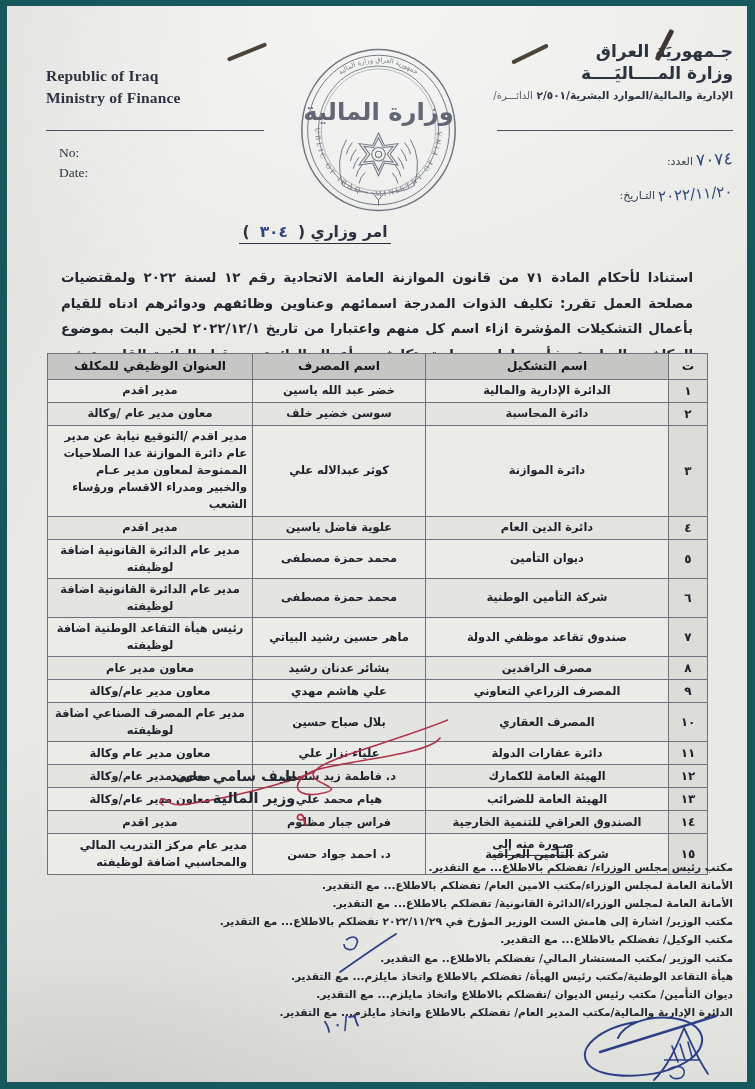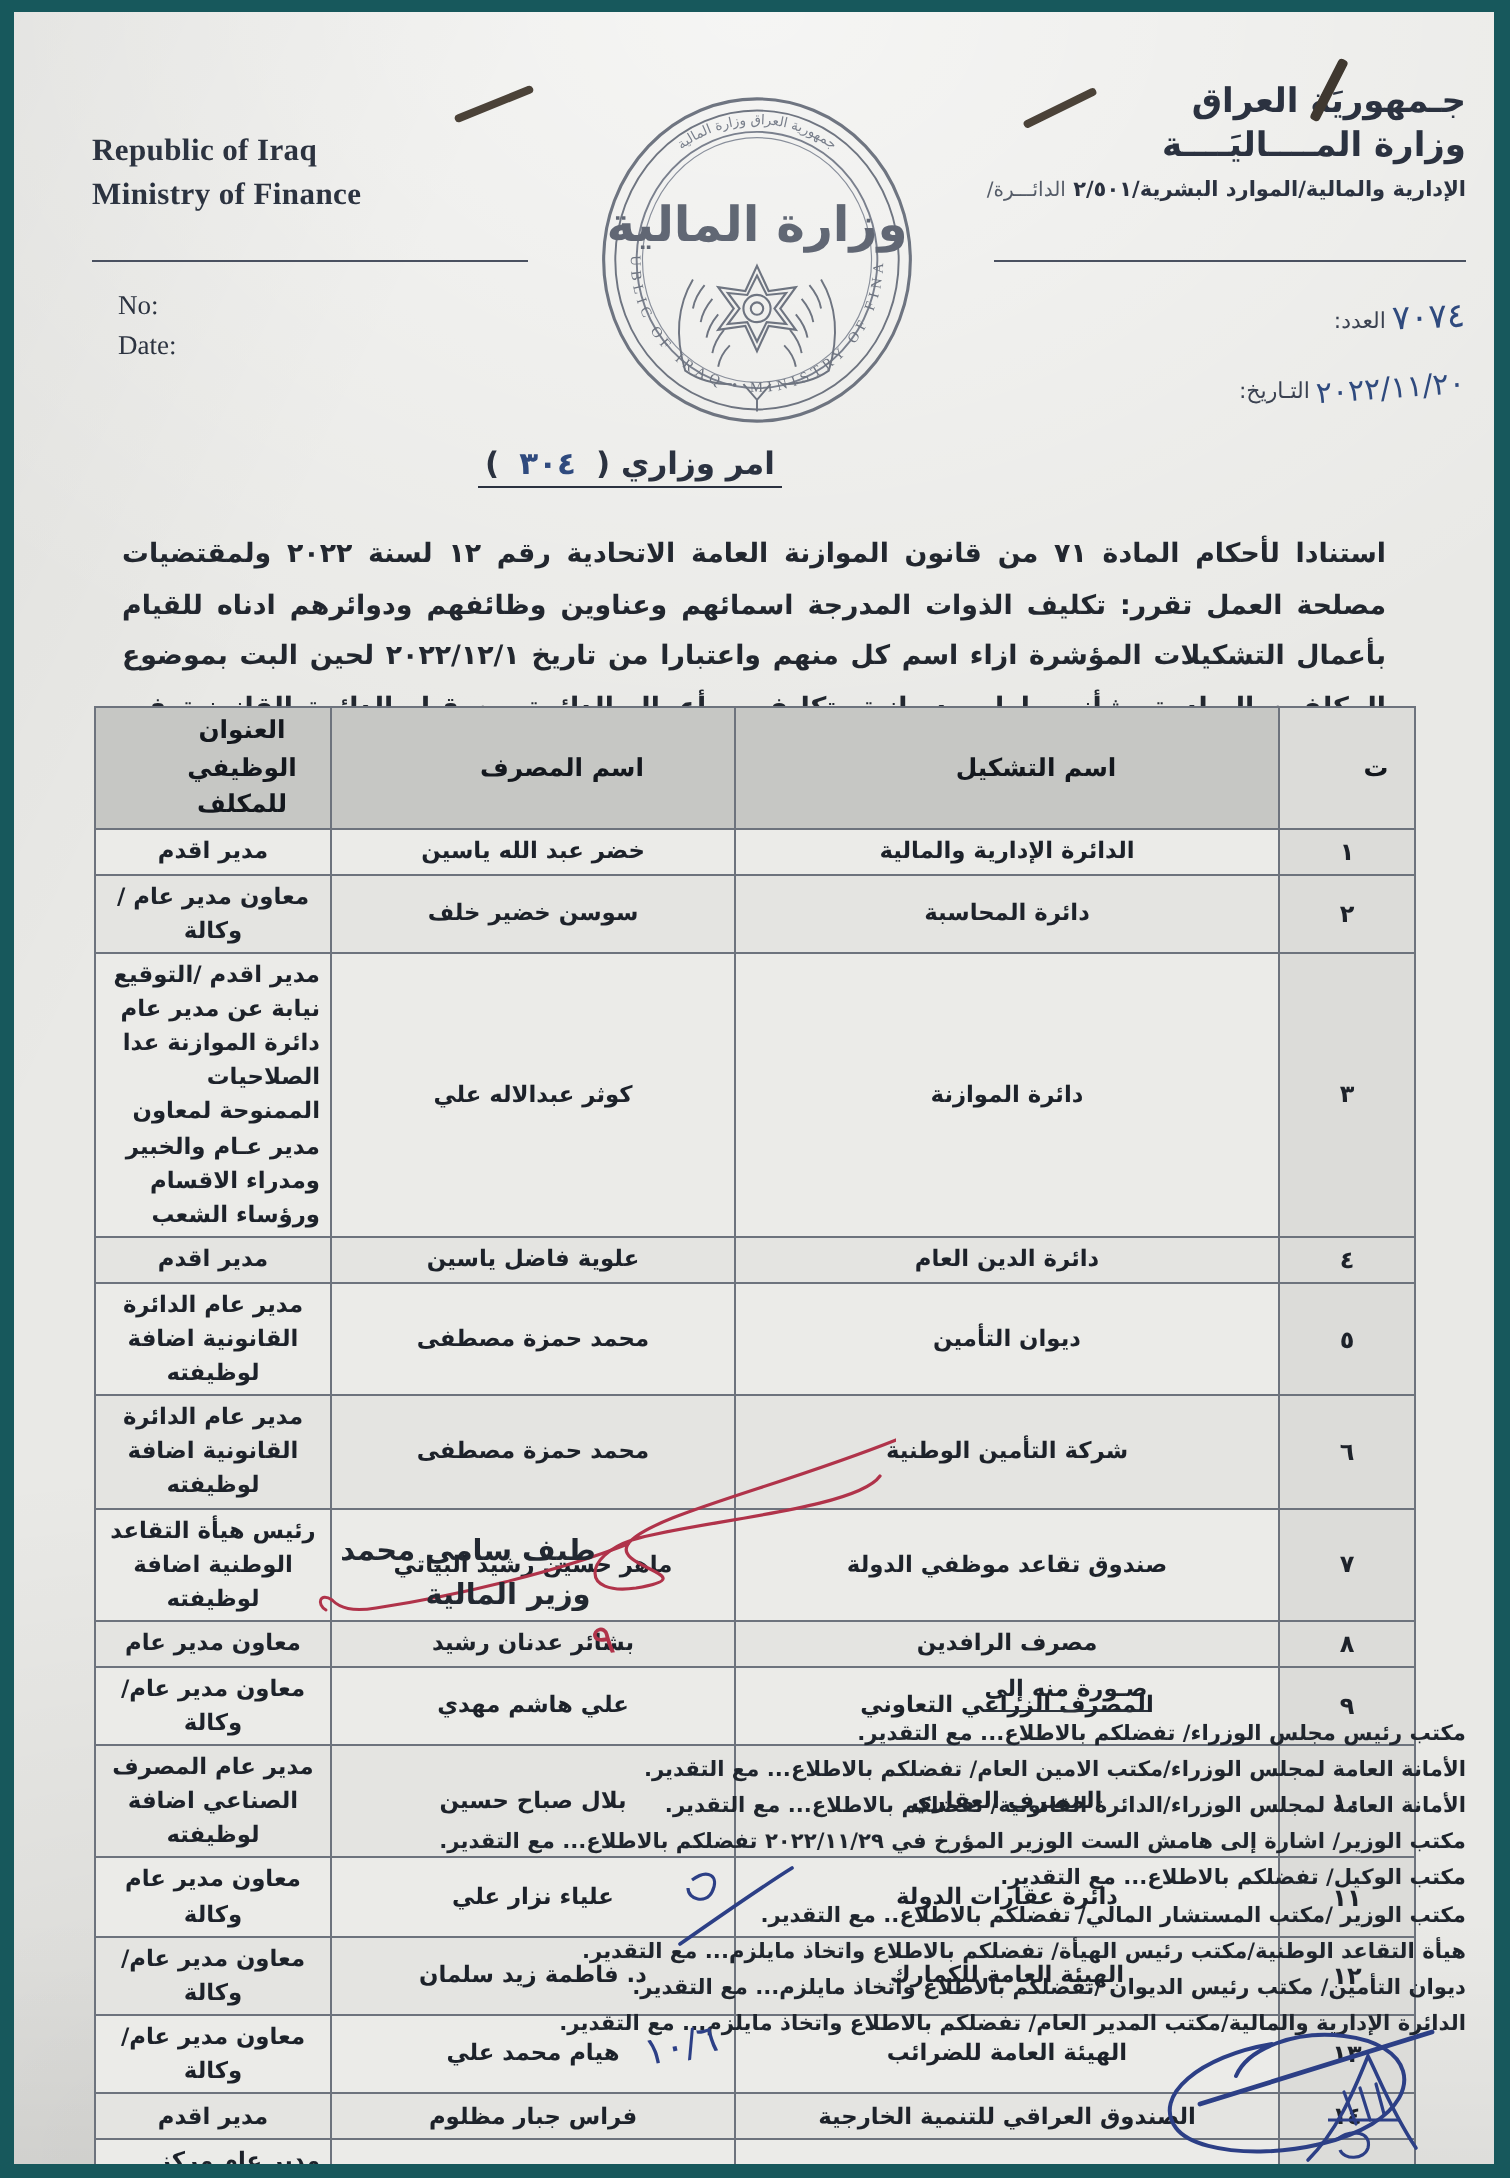--- a/index.html
+++ b/index.html
@@ -112,21 +112,21 @@
   table.main{
     width:100%;border-collapse:collapse;direction:rtl;
     font-size:11.4px;color:#1d222a;table-layout:fixed;
   }
   table.main th,table.main td{
     border:1px solid #6d737d;
     padding:2px 5px;vertical-align:middle;line-height:1.5;
   }
   table.main thead th{
     background:#c6c7c4;font-weight:bold;font-size:12.4px;
-    text-align:center;height:21px;color:#14181e;padding-left:34px;
+    text-align:center;height:21px;color:#14181e;
   }
   table.main td{background:#ebebe8;}
   table.main tbody tr:nth-child(even) td{background:#e4e4e1;}
   .c-num{width:28px;text-align:center;font-weight:bold;font-size:12px;background:#dcdcd9 !important;}
   .c-org{width:232px;text-align:center;font-weight:bold;}
   .c-name{width:162px;text-align:center;font-weight:bold;}
   .c-title{text-align:center;font-weight:bold;}
   tr.tall td{height:62px;}
   tr.tall2 td{height:36px;}
   td.ralign{text-align:right;}

